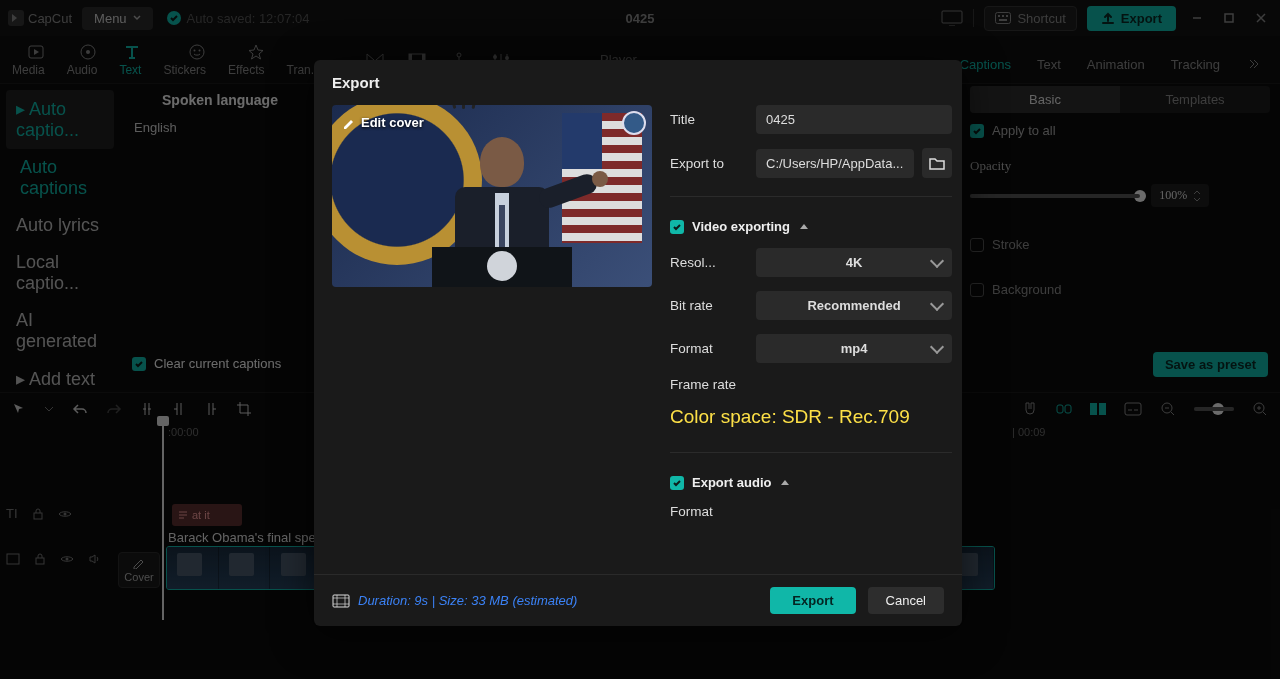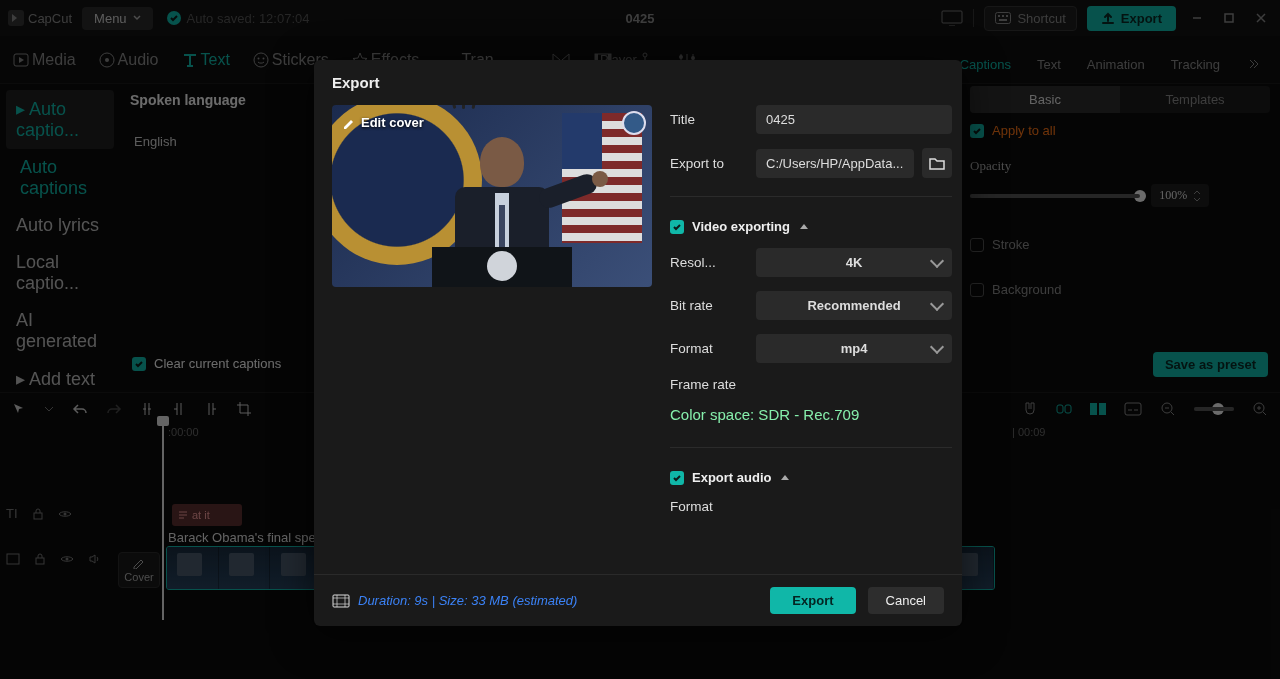--- a/index.html
+++ b/index.html
@@ -33,55 +33,55 @@
     padding:5px 14px; border-radius:4px; display:flex; align-items:center; gap:6px;
   }
   .win-btn { width:22px; height:22px; display:flex; align-items:center; justify-content:center; color:#888;}
 
   
   .tooltabs {
     height: 48px; display:flex; align-items:center; gap:22px;
     padding:0 12px; background:#0f0f0f; color:#888;
     border-bottom:1px solid #1a1a1a;
   }
-  .tooltabs .tab { display:flex; flex-direction:row; align-items:flex-end; gap:2px; font-size:16px;}
+  .tooltabs .tab { display:flex; flex-direction:column; align-items:flex-end; gap:2px; font-size:12px;}
   .tooltabs .tab.active { color:#10b7a8;}
   .tooltabs .mid-icons { display:flex; align-items:center; gap:22px; margin-left:22px;}
   .player-lbl { position:absolute; left:600px; top:52px; color:#666;}
   .rt-tabs {
     position:absolute; right:8px; top:44px; height:40px;
     display:flex; align-items:center; gap:26px; color:#888; padding-right:12px;
   }
   .rt-tabs .active { color:#10b7a8;}
   .med-left {
     position:absolute; left:0; top:84px; width:120px; padding:6px;
   }
   .med-left .item {
     padding:8px 10px; color:#bbb; font-size:18px;
   }
   .med-left .pill { background:#1f1f1f; border-radius:4px; color:#10b7a8;}
   .med-left .sub { color:#10b7a8; padding-left:14px;}
   .lang-panel {
     position:absolute; left:130px; top:92px; width:180px;
   }
-  .lang-panel h4 { color:#eee; font-size:14px; margin-bottom:18px;}
+  .lang-panel h4 { color:#eee; font-size:14px; margin-bottom:4px;text-align:center;}
   .lang-panel .val { color:#ccc; padding:8px 4px;}
   .clear-cap {
     position:absolute; left:132px; top:356px; display:flex; align-items:center; gap:8px; color:#eee;
   }
   .clear-cap .cb { width:14px;height:14px;border-radius:3px;background:#10b7a8;display:inline-flex;align-items:center;justify-content:center;}
 
   
   .inspector {
     position:absolute; right:10px; top:86px; width:300px; color:#888;
   }
   .seg { display:flex; background:#1b1b1b; border-radius:4px; overflow:hidden; margin-bottom:8px;}
   .seg div { flex:1; text-align:center; padding:6px 0; color:#888;}
   .seg .act { background:#2e2e2e; color:#ddd;}
-  .applyall { display:flex; align-items:center; gap:8px; color:#f97316; margin:10px 0;}
+  .applyall { display:flex; align-items:center; gap:8px; color:#a3a3a3; margin:10px 0;}
   .opacity-row { margin-top:20px;font-family:Liberation Serif, serif;}
   .opval {
     display:inline-flex; align-items:center; background:#1e1e1e;
     padding:4px 8px; border-radius:4px; margin-left:8px; color:#ddd; font-size:12px; gap:6px;
   }
   .slider {
     height:4px; background:#2a2a2a; border-radius:2px; width:170px;
     position:relative; display:inline-block; vertical-align:middle;
   }
   .slider::after{content:"";position:absolute;left:0;top:0;height:100%;width:100%;background:#555;border-radius:2px;}
@@ -182,21 +182,21 @@
   .selwrap { position:relative; flex:1;}
   .selwrap::after{content:"";position:absolute;right:10px;top:50%;width:8px;height:8px;border-right:2px solid #999;border-bottom:2px solid #999;transform:translateY(-70%) rotate(45deg);pointer-events:none;}
   .selwrap select{width:100%;}
   .pathrow { display:flex; align-items:center; gap:8px;}
   .pathrow .val{flex:1;overflow:hidden;text-overflow:ellipsis;white-space:nowrap;}
   .folder-btn{width:30px;height:30px;background:#2a2a2a;border-radius:4px;display:flex;align-items:center;justify-content:center;}
   .section { display:flex; align-items:center; gap:8px; color:#eee; font-weight:600; margin-top:6px;}
   .section .cb{width:14px;height:14px;border-radius:3px;background:#10b7a8;display:inline-flex;align-items:center;justify-content:center;}
   .section .tri{width:0;height:0;border-left:4px solid transparent;border-right:4px solid transparent;border-bottom:5px solid #aaa;margin-left:2px;}
   .hr{height:1px;background:#2b2b2b;margin:4px 0 2px;}
-  .cspace{color:#86efac;font-size:15px;}
+  .cspace{color:#fde047;font-size:19px;}
   .modal-footer {
     display:flex; align-items:center; padding:12px 18px; gap:12px;
     border-top:1px solid #2a2a2a;
   }
   .mf-info { display:flex; align-items:center; gap:8px; color:#3b82f6;font-style:italic;}
   .mf-spacer{flex:1;}
   .btn-primary{background:#10b7a8;color:#042522;font-weight:600;border-radius:4px;padding:6px 22px;}
   .btn-sec{background:#2d2d2d;color:#eee;border-radius:4px;padding:6px 18px;}
   svg{display:block;}
 </style>

